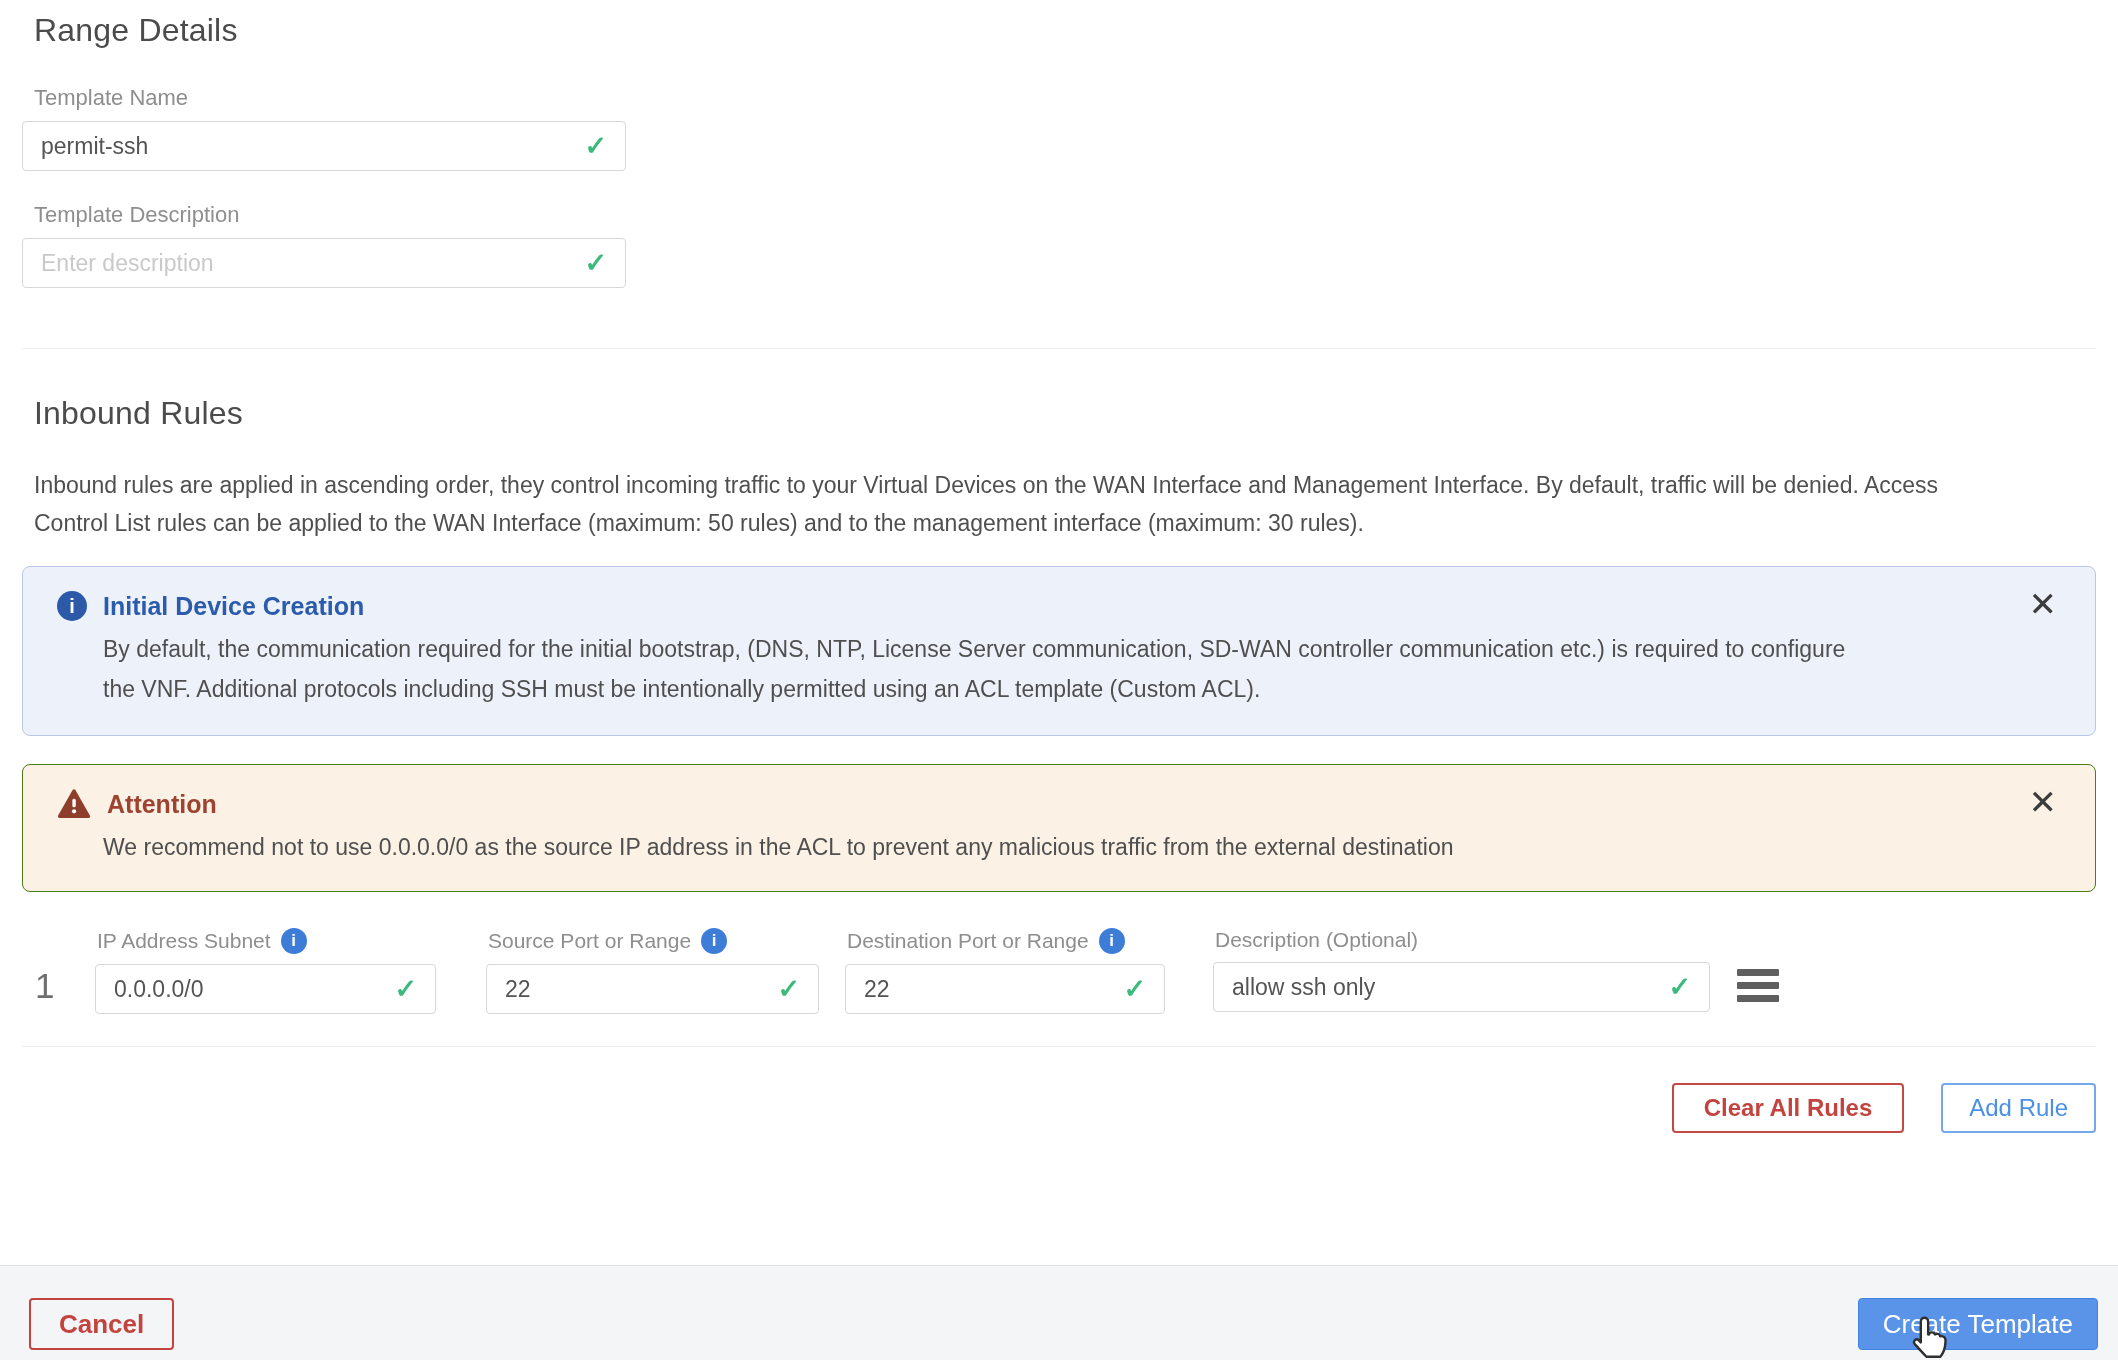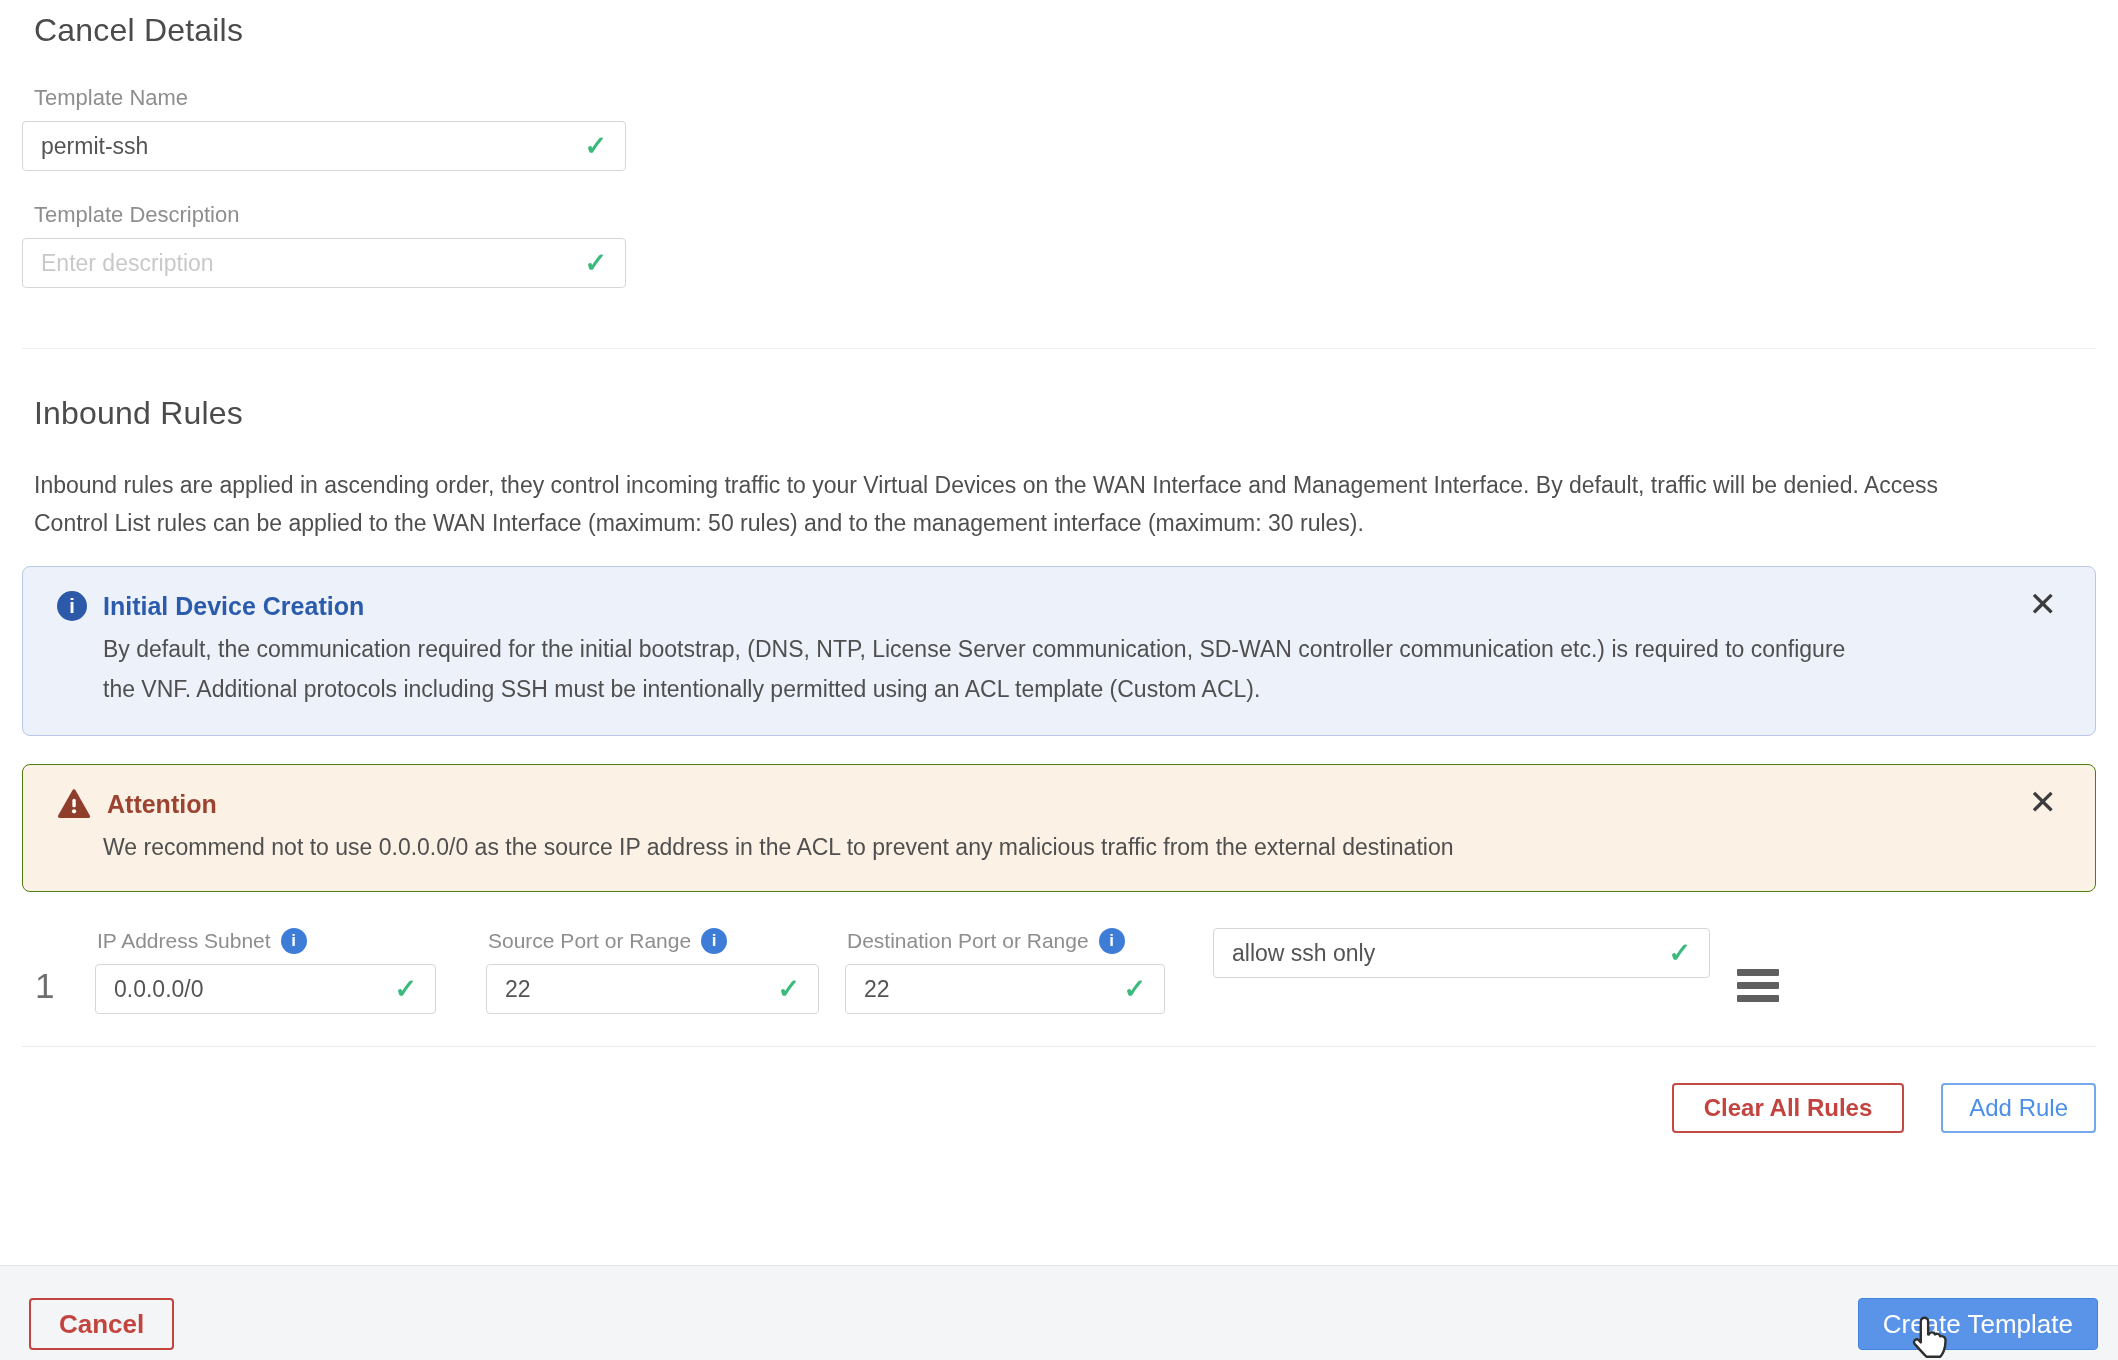--- a/index.html
+++ b/index.html
@@ -105,21 +105,21 @@
     height:52px; font-size:26px; font-weight:500; padding:0 24px; }
 
   .cursor { position:absolute; left:1907px; top:1315px; z-index:10; pointer-events:none; }
 </style>
 </head>
 <body>
 
 <div class="page">
   <div class="content">
 
-    <h1 class="section-title">Cancel Details</h1>
+    <h1 class="section-title">Range Details</h1>
 
     <div class="field">
       <label class="field-label">Template Name</label>
       <div class="input-box basic-input">
         <input type="text" value="permit-ssh" style="">
         <span class="check">✓</span>
       </div>
     </div>
 
     <div class="field">
@@ -189,20 +189,23 @@
           <span>Destination Port or Range</span>
           <span class="mini-info">i</span>
         </div>
         <div class="input-box">
           <input type="text" value="22" style="">
           <span class="check">✓</span>
         </div>
       </div>
 
       <div class="rule-field rf-5">
+        <div class="rf-label">
+          <span>Description (Optional)</span>
+        </div>
         <div class="input-box">
           <input type="text" value="allow ssh only" style="">
           <span class="check">✓</span>
         </div>
       </div>
 
       <div class="hamburger">
         <span class="bar"></span>
         <span class="bar"></span>
         <span class="bar"></span>

